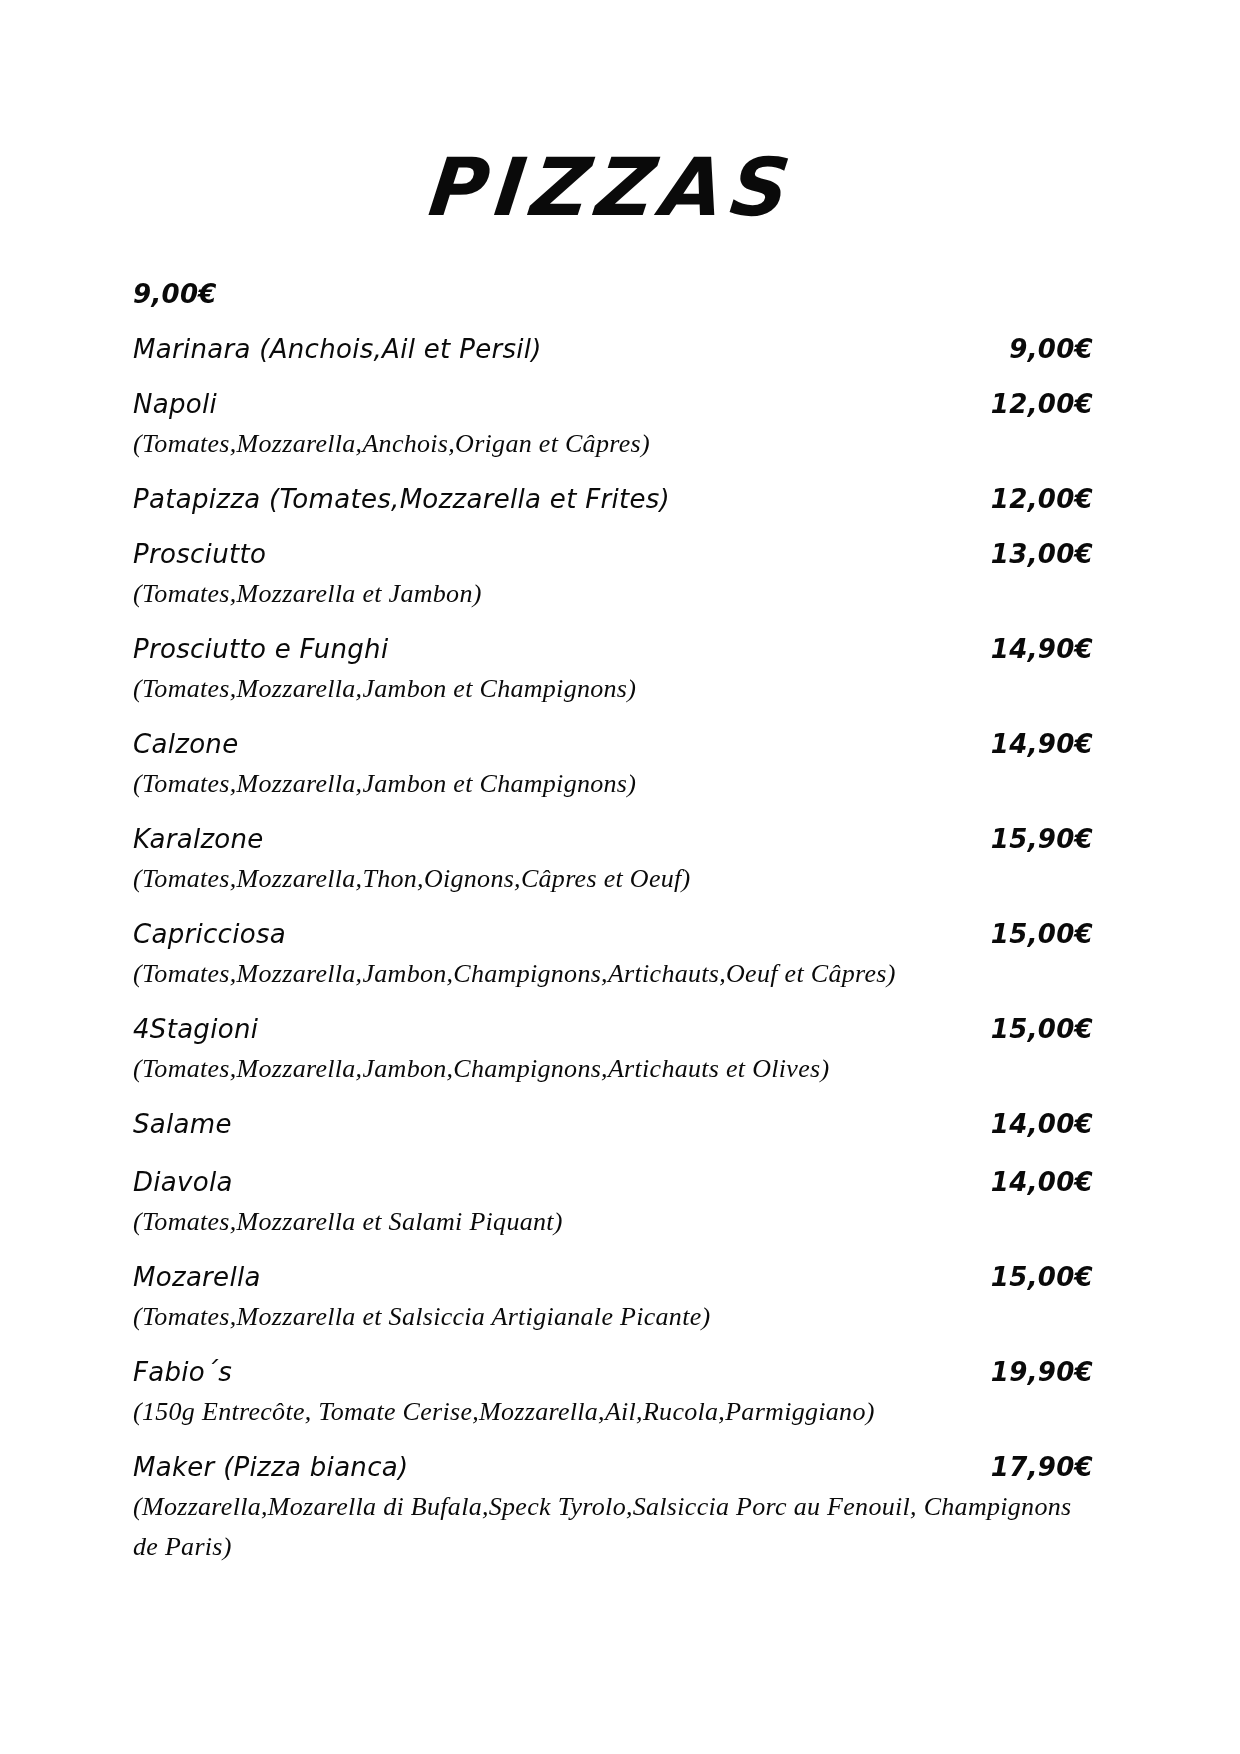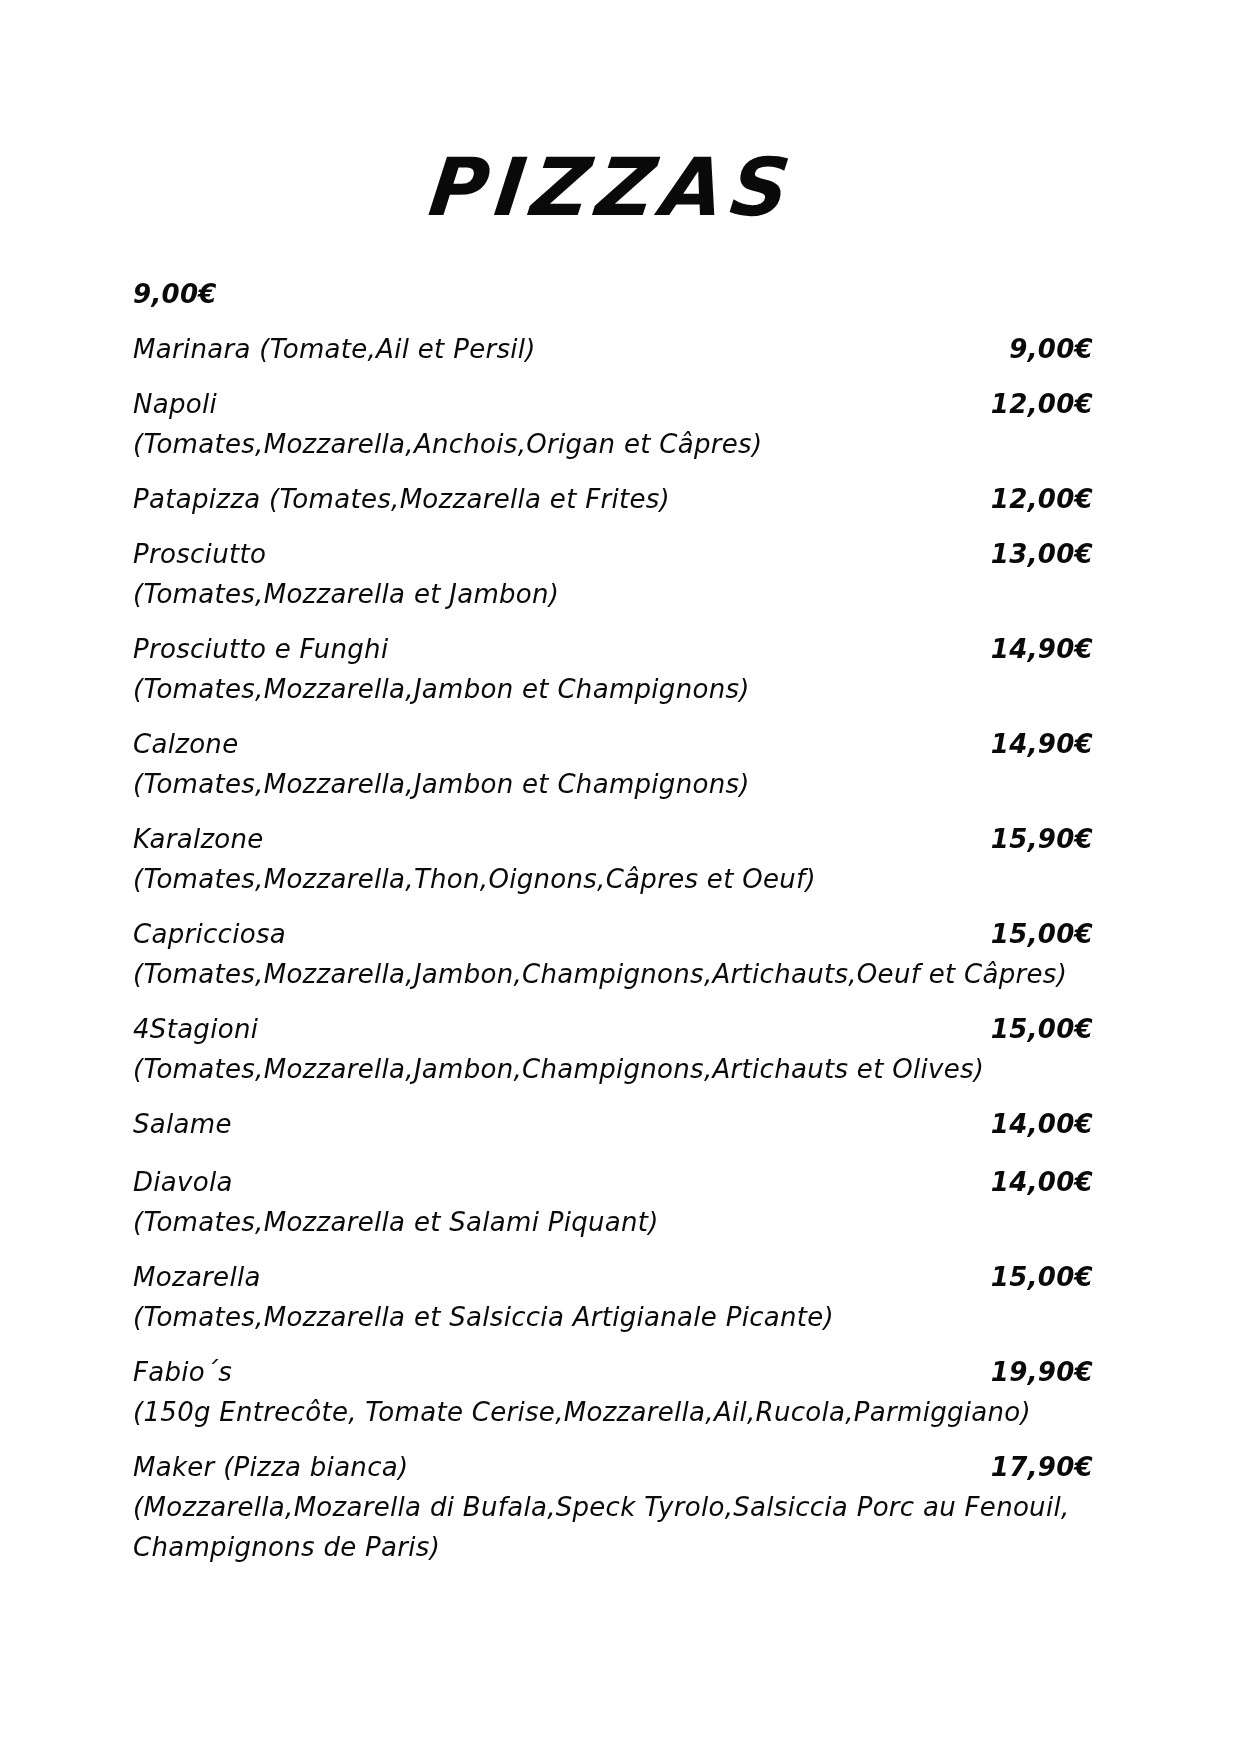--- a/index.html
+++ b/index.html
@@ -55,38 +55,39 @@
     line-height: 40px;
     letter-spacing: 0.3px;
     font-weight: 500;
   }
   .item-price {
     white-space: nowrap;
     font-weight: 700;
   }
   .item-desc {
     max-width: 100%;
+    font-family: Liberation Serif, serif;
   }
 </style>
 </head>
 <body>
 
 <div class="page">
   <h1 class="title">PIZZAS</h1>
   <div class="menu">
   <div class="menu-item">
     <div class="item-row">
       <span class="item-price">9,00€</span>
     </div>
 
   </div>
 
   <div class="menu-item">
     <div class="item-row">
-      <span class="item-name">Marinara (Tomate,Ail et Persil)</span>
+      <span class="item-name">Marinara (Anchois,Ail et Persil)</span>
       <span class="item-price">9,00€</span>
     </div>
 
   </div>
 
   <div class="menu-item">
     <div class="item-row">
       <span class="item-name">Napoli</span>
       <span class="item-price">12,00€</span>
     </div>

